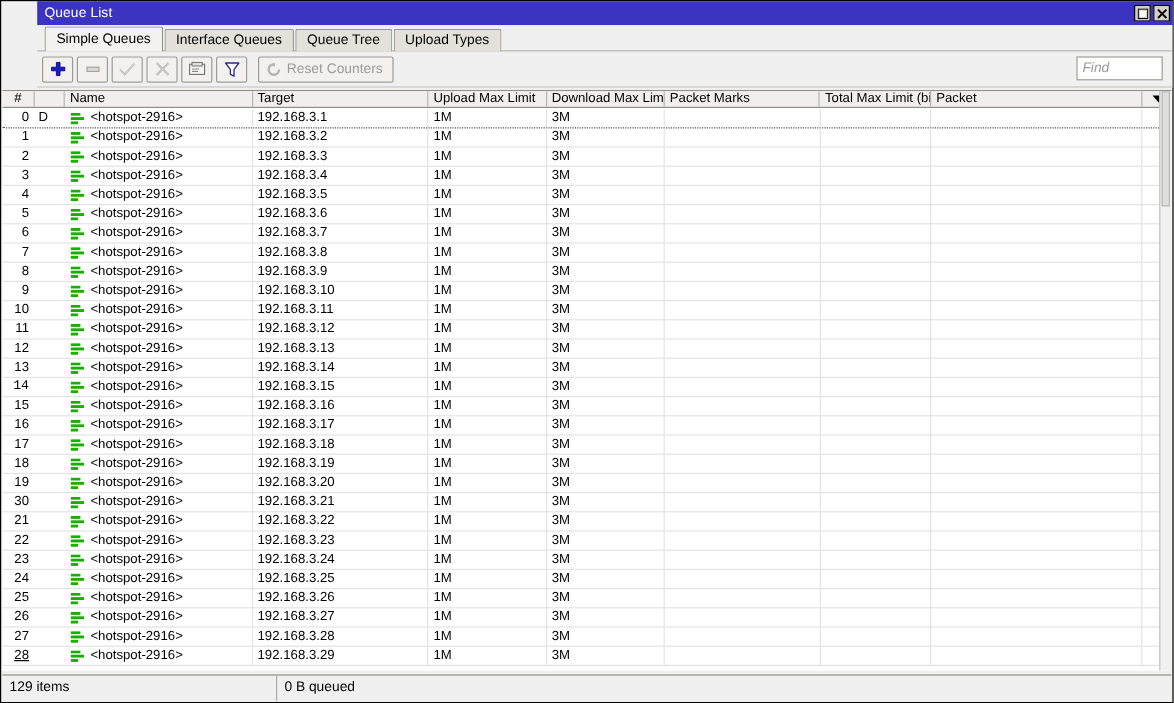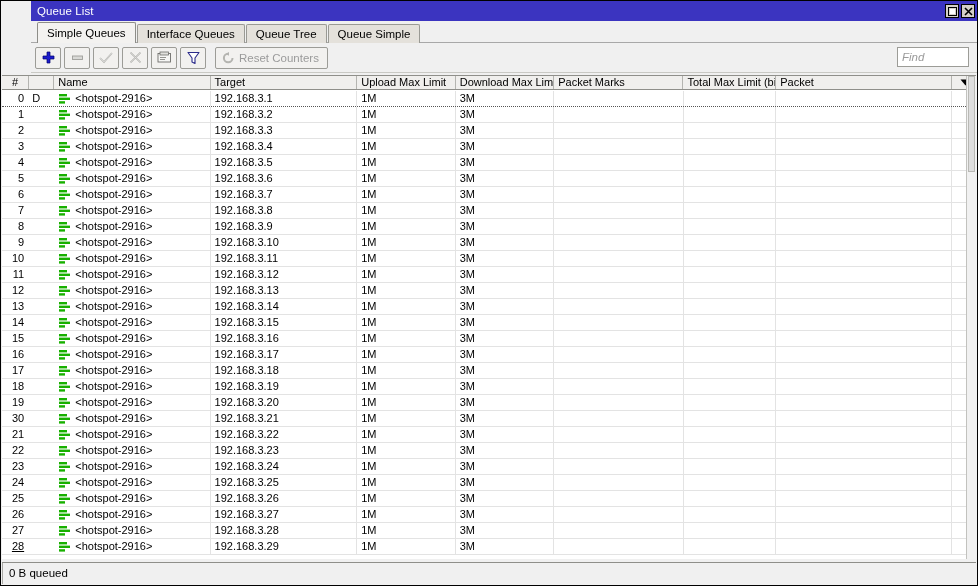--- a/index.html
+++ b/index.html
@@ -126,21 +126,21 @@
       <svg width="9" height="9" viewBox="0 0 9 9">
         <path d="M1 1 L8 8 M8 1 L1 8" stroke="#000" stroke-width="1.6" fill="none"></path>
       </svg>
     </div>
   </div>
 
   <div class="tabstrip">
     <div class="tab active">Simple Queues</div>
     <div class="tab">Interface Queues</div>
     <div class="tab">Queue Tree</div>
-    <div class="tab">Queue Simple</div>
+    <div class="tab">Upload Types</div>
   </div>
 
   <div class="toolbar">
 
     <div class="tool">
       <svg width="13" height="13" viewBox="0 0 13 13">
         <path d="M5 1 h3 v4 h4 v3 h-4 v4 h-3 v-4 h-4 v-3 h4 z" fill="#1c1ccc" stroke="#00006e" stroke-width="0.7"></path>
       </svg>
     </div>
 
@@ -470,21 +470,21 @@
           </div>
           <div class="c" style="width: 152px;">192.168.3.14</div>
           <div class="c" style="width: 102px;">1M</div>
           <div class="c" style="width: 102px;">3M</div>
           <div class="c" style="width: 134px;"></div>
           <div class="c" style="width: 96px;"></div>
           <div class="c" style="width: 182px;"></div>
           <div class="c last" style="width: 25px;"></div>
         </div>
         <div class="row">
-          <div class="c num" style="width: 28px;">14</div>
+          <div class="c num" style="width: 28px; font-family: Liberation Mono, monospace;">14</div>
           <div class="c flag" style="width: 26px;"></div>
           <div class="c name" style="width: 162px;">
             <svg class="qicon" width="13" height="10" viewBox="0 0 13 10">
               <rect x="1" y="0" width="8" height="2.4" fill="#18b000"></rect>
               <rect x="1" y="3.6" width="11" height="2.4" fill="#18b000"></rect>
               <rect x="1" y="7.2" width="6" height="2.4" fill="#18b000"></rect>
             </svg>
             <span>&lt;hotspot-2916&gt;</span>
           </div>
           <div class="c" style="width: 152px;">192.168.3.15</div>
@@ -761,16 +761,17 @@
           <div class="c" style="width: 182px;"></div>
           <div class="c last" style="width: 25px;"></div>
         </div>
       </div>
     <div class="vscroll">
       <div class="vthumb"></div>
     </div>
   </div>
 
   <div class="status">
+    <div class="scell" style="width:228px">129 items</div>
     <div class="scell div" style="width:285px">0 B queued</div>
   </div>
 
 </div>
 
 </body></html>

